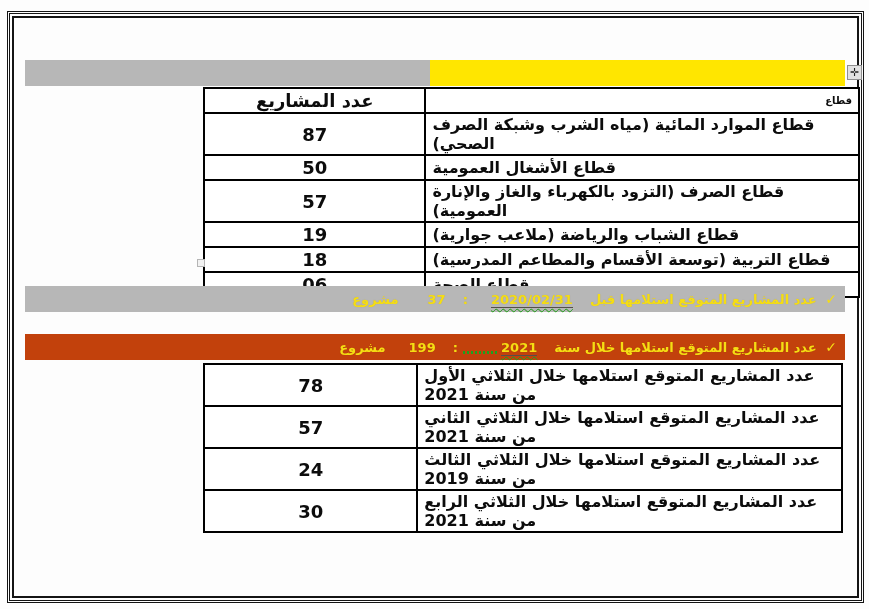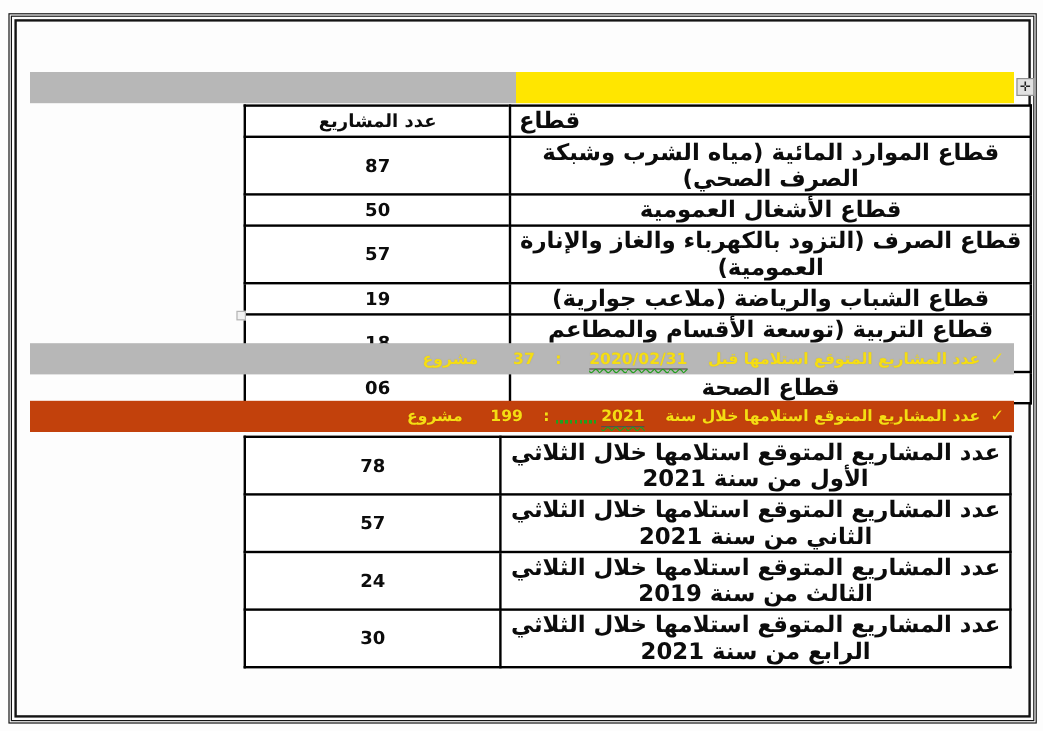--- a/index.html
+++ b/index.html
@@ -58,23 +58,23 @@
   
   table{border-collapse:collapse;position:absolute;direction:rtl;}
   .tbl1{left:203px;top:87px;width:657px;}
   .tbl2{left:203px;top:363px;width:640px;}
   td,th{
     border:2px solid #000;box-sizing:border-box;
     font-weight:bold;color:#0c0c0c;background:#fff;
     padding:1px 6px;height:24px;
   }
   .tbl2 td{height:25px;}
-  th{font-size:19px;text-align:left;}
-  td.sector{font-size:19px;text-align:center;width:435px;}
-  td.count,th.count{width:222px;text-align:center;font-size:15px;font-family:"DejaVu Sans",sans-serif;}
+  th{font-size:10px;text-align:right;}
+  td.sector{font-size:16px;text-align:left;width:435px;}
+  td.count,th.count{width:222px;text-align:center;font-size:18px;font-family:"DejaVu Sans",sans-serif;}
   .tbl2 td.sector{width:426px;}
   .tbl2 td.count{width:214px;}
 </style>
 </head>
 <body>
 
 <div class="frame-outer">
   <div class="frame-mid">
     <div class="frame-inner"></div>
   </div>

